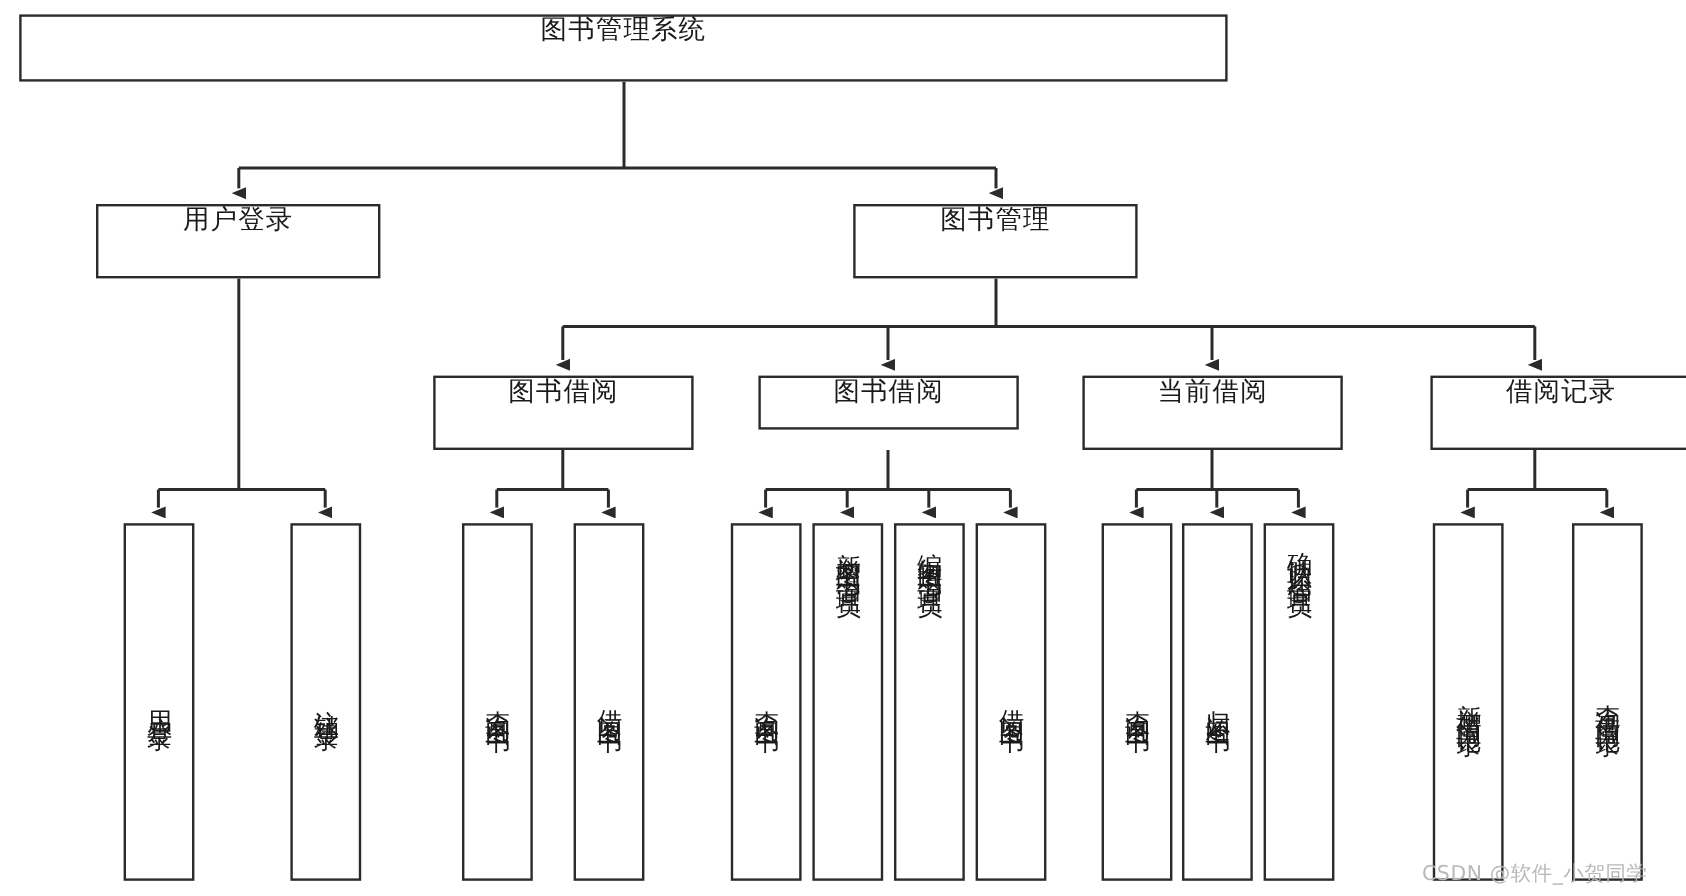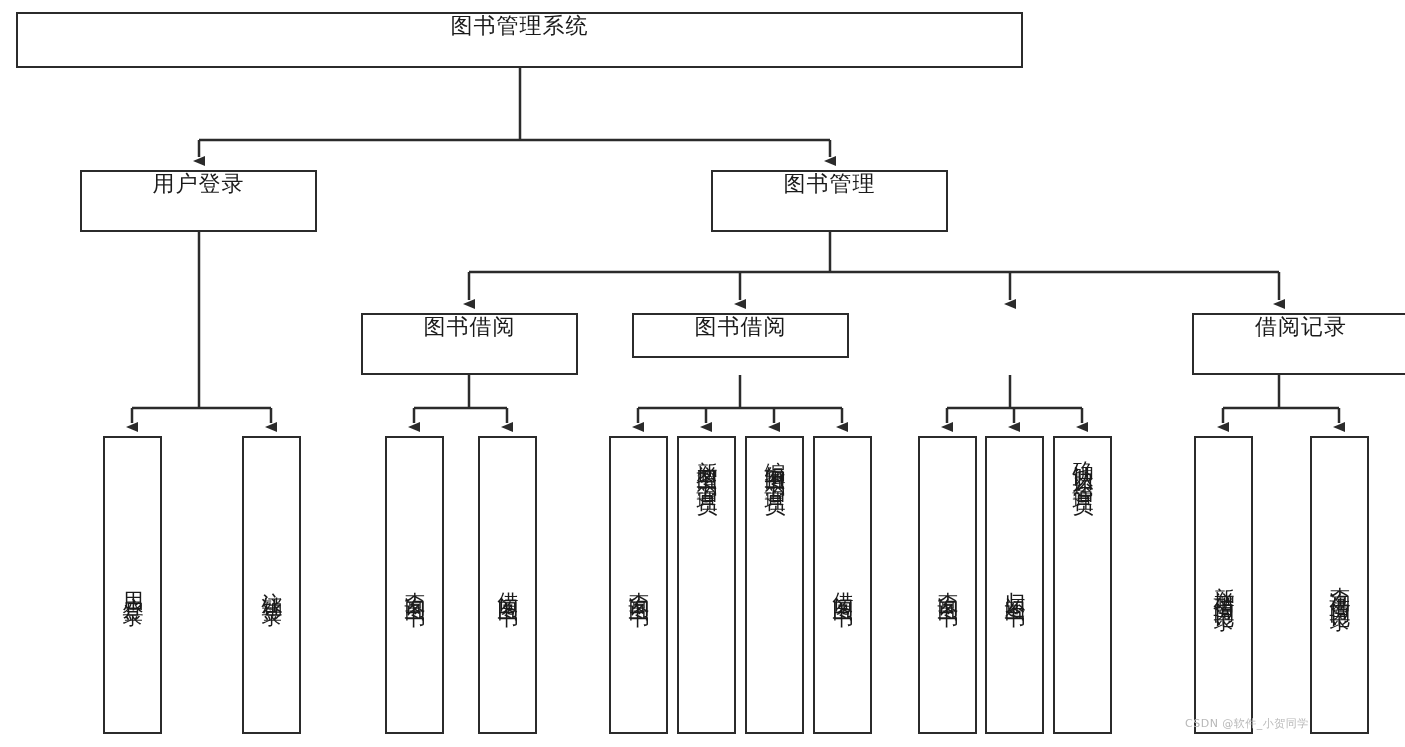--- a/index.html
+++ b/index.html
@@ -58,21 +58,21 @@
     display: block;
   }
   .node.vertical.center-v {
     align-items: center;
     padding-top: 0;
   }
   #watermark {
     position: absolute;
     left: 1185px;
     top: 716px;
-    font-size: 11px;
+    font-size: 17px;
     color: #b8b8b8;
     white-space: nowrap;
     letter-spacing: 0.5px;
   }
 </style>
 </head>
 <body>
 
 <div id="canvas">
 
@@ -136,20 +136,23 @@
   <div class="node horizontal" id="node-l2-1" style="left: 711px; top: 170px; width: 237px; height: 62px;">
     <span class="label">图书管理</span>
   </div>
 
   <div class="node horizontal" id="node-l3-0" style="left: 361px; top: 313px; width: 217px; height: 62px;">
     <span class="label">图书借阅</span>
   </div>
   <div class="node horizontal" id="node-l3-1" style="left: 632px; top: 313px; width: 217px; height: 45px;">
     <span class="label">图书借阅</span>
   </div>
+  <div class="node horizontal" id="node-l3-2" style="left: 902px; top: 313px; width: 217px; height: 62px;">
+    <span class="label">当前借阅</span>
+  </div>
   <div class="node horizontal" id="node-l3-3" style="left: 1192px; top: 313px; width: 218px; height: 62px;">
     <span class="label">借阅记录</span>
   </div>
 
   <div class="node vertical center-v" id="node-leaf-0" style="left: 103px; top: 436px; width: 59px; height: 298px;">
     <span class="label">用户登录</span>
   </div>
   <div class="node vertical center-v" id="node-leaf-1" style="left: 242px; top: 436px; width: 59px; height: 298px;">
     <span class="label">注销登录</span>
   </div>

